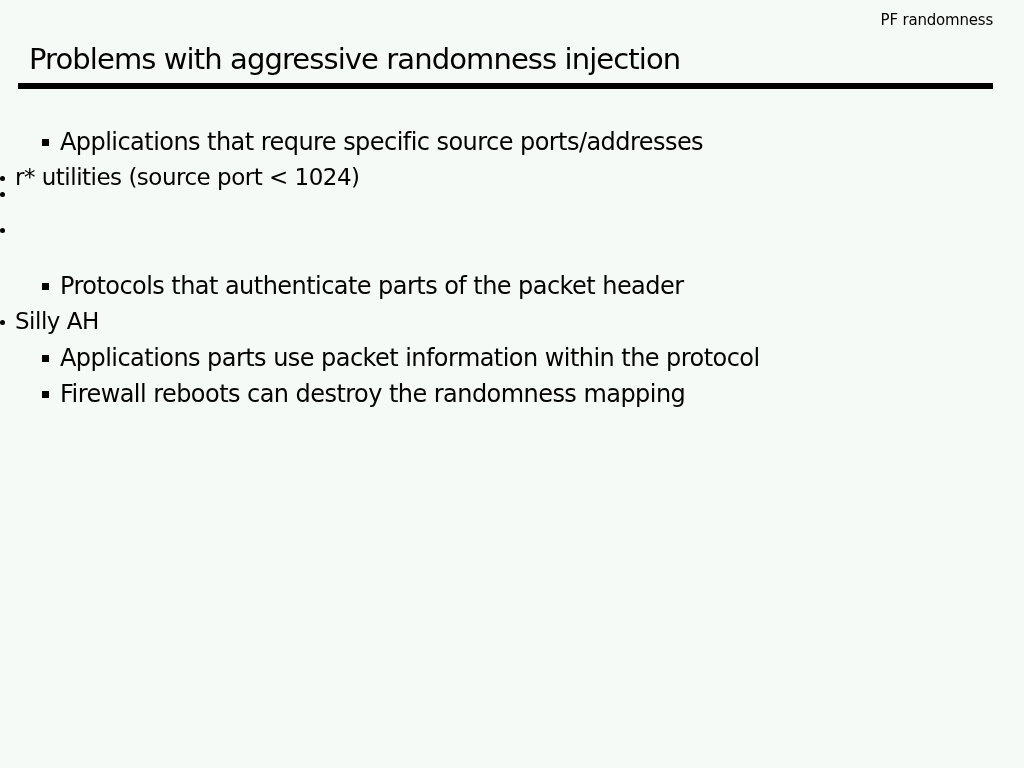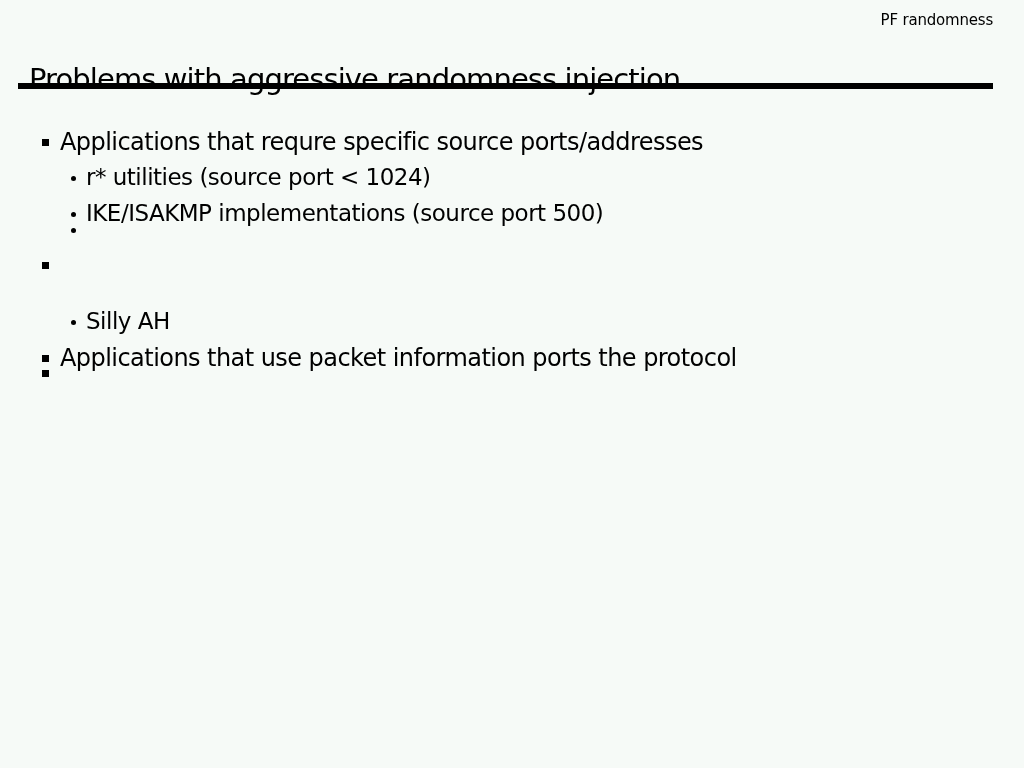--- a/index.html
+++ b/index.html
@@ -41,21 +41,20 @@
   .slide-title {
     position: absolute;
     top: 41px;
     left: 29px;
     font-family: "DejaVu Sans", sans-serif;
     font-size: 29px;
     line-height: 36px;
     letter-spacing: -0.9px;
     white-space: nowrap;
     color: #000;
-    margin-top: 20px;
   }
 
   .title-rule {
     position: absolute;
     left: 18px;
     top: 83px;
     width: 975px;
     height: 6px;
     background: #000000;
   }
@@ -97,21 +96,20 @@
   }
   .lvl1 .text {
     font-size: 24px;
     line-height: 28px;
     letter-spacing: -0.55px;
     font-family: "DejaVu Sans", sans-serif;
   }
 
   
   .lvl2 {
-    padding-left: 71px;
   }
   .lvl2 .marker {
     width: 15px;
     flex: 0 0 15px;
     display: inline-block;
     position: relative;
     height: 1px;
   }
   .lvl2 .marker::before {
     content: "";
@@ -145,34 +143,35 @@
       <div class="bullet-row lvl1">
         <span class="marker"></span>
         <span class="text">Applications that requre specific source ports/addresses</span>
       </div>
       <div class="bullet-row lvl2">
         <span class="marker"></span>
         <span class="text">r* utilities (source port &lt; 1024)</span>
       </div>
       <div class="bullet-row lvl2">
         <span class="marker"></span>
-        <span class="text">IKE/ISAKMP implementations (source port 500)</span>
       </div>
       <div class="bullet-row lvl2">
         <span class="marker"></span>
       </div>
       <div class="bullet-row lvl1">
         <span class="marker"></span>
+        <span class="text">Protocols that authenticate parts of the packet header</span>
       </div>
       <div class="bullet-row lvl2">
         <span class="marker"></span>
         <span class="text">Silly AH</span>
       </div>
       <div class="bullet-row lvl1">
         <span class="marker"></span>
-        <span class="text">Applications that use packet information ports the protocol</span>
+        <span class="text">Applications parts use packet information within the protocol</span>
       </div>
       <div class="bullet-row lvl1">
         <span class="marker"></span>
+        <span class="text">Firewall reboots can destroy the randomness mapping</span>
       </div>
     </div>
 
 </div>
 
 </body></html>

